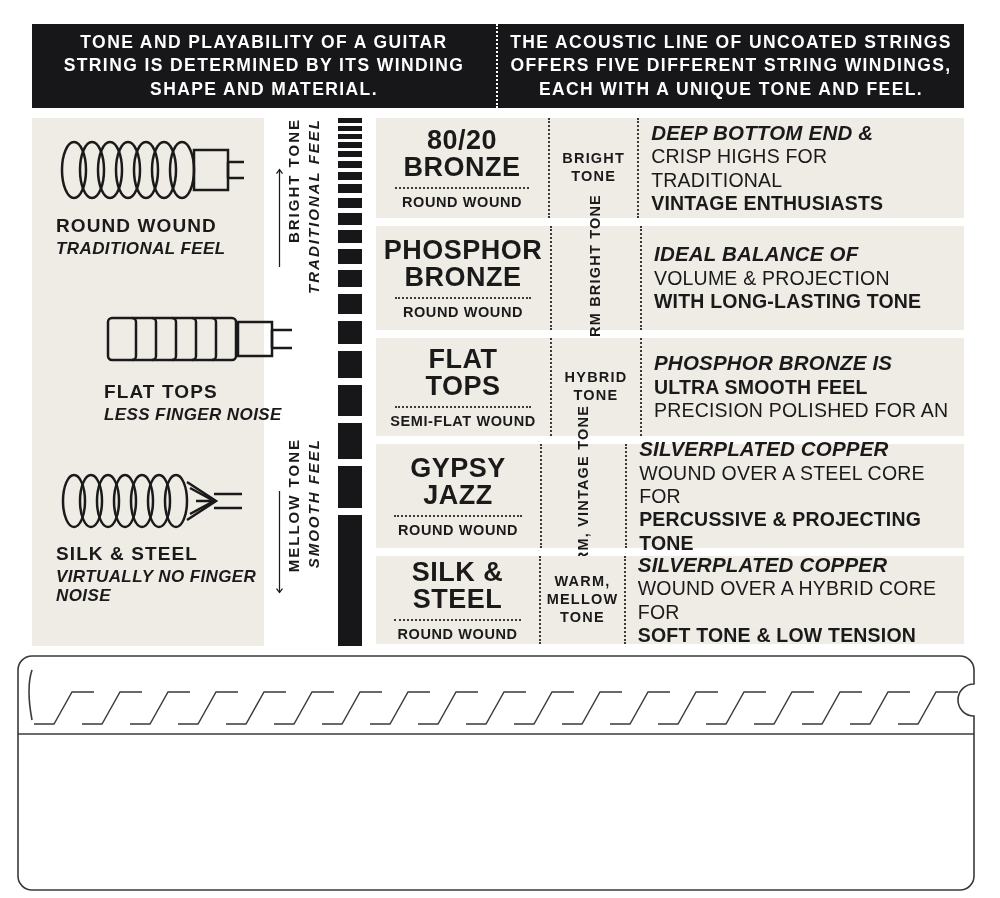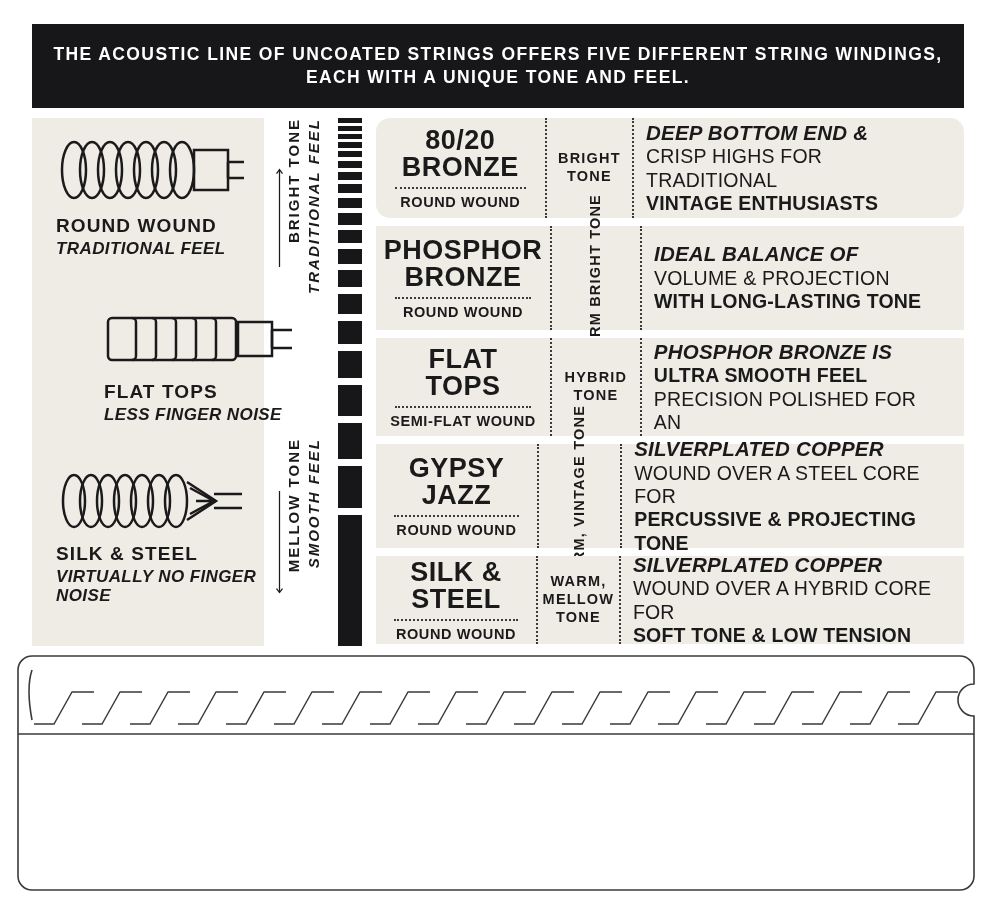--- a/index.html
+++ b/index.html
@@ -193,21 +193,21 @@
     text-transform: uppercase;
   }
   .tone-text.vert {
     writing-mode: vertical-rl;
     transform: rotate(180deg);
     white-space: nowrap;
   }
   .cell-desc {
     flex: 1 1 auto;
     box-sizing: border-box;
-    padding: 8px 16px 8px 12px;
+    padding: 8px 4px 8px 12px;
     display: flex;
     flex-direction: column;
     justify-content: center;
   }
   .desc-line {
     font-size: 19.5px;
     font-weight: bold;
     letter-spacing: 0.2px;
     line-height: 1.2;
     text-transform: uppercase;
@@ -225,20 +225,23 @@
     height: 240px;
   }
   .bottom-deco svg { display: block; }
 </style>
 </head>
 <body>
 
 <div class="page">
 
   <div class="header">
+    <div class="header-col left">
+      <div class="header-text">TONE AND PLAYABILITY OF A GUITAR STRING IS DETERMINED BY ITS WINDING SHAPE AND MATERIAL.</div>
+    </div>
     <div class="header-col right">
       <div class="header-text">THE ACOUSTIC LINE OF UNCOATED STRINGS OFFERS FIVE DIFFERENT STRING WINDINGS, EACH WITH A UNIQUE TONE AND FEEL.</div>
     </div>
   </div>
 
   <div class="left-panel">
 
     <div class="ill-block b1">
       <svg class="ill-svg" width="190" height="76" viewBox="0 0 190 76">
         <g fill="none" stroke="#1a1a1a" stroke-width="2.5">
@@ -336,21 +339,21 @@
     <i style="top:203px; height:23px;"></i>
     <i style="top:233px; height:27px;"></i>
     <i style="top:267px; height:31px;"></i>
     <i style="top:305px; height:36px;"></i>
     <i style="top:348px; height:42px;"></i>
     <i style="top:397px; height:131px;"></i>
   </div>
 
   <div class="rows">
 
-    <div class="row" style="top:0px; height:100px;border-radius:14px;">
+    <div class="row" style="top:0px; height:100px;">
       <div class="cell-name">
         <div class="name-main">80/20</div>
         <div class="name-main">BRONZE</div>
         <div class="name-rule"></div>
         <div class="name-sub">ROUND WOUND</div>
       </div>
       <div class="cell-tone">
         <div class="tone-text">BRIGHT TONE</div>
       </div>
       <div class="cell-desc">

